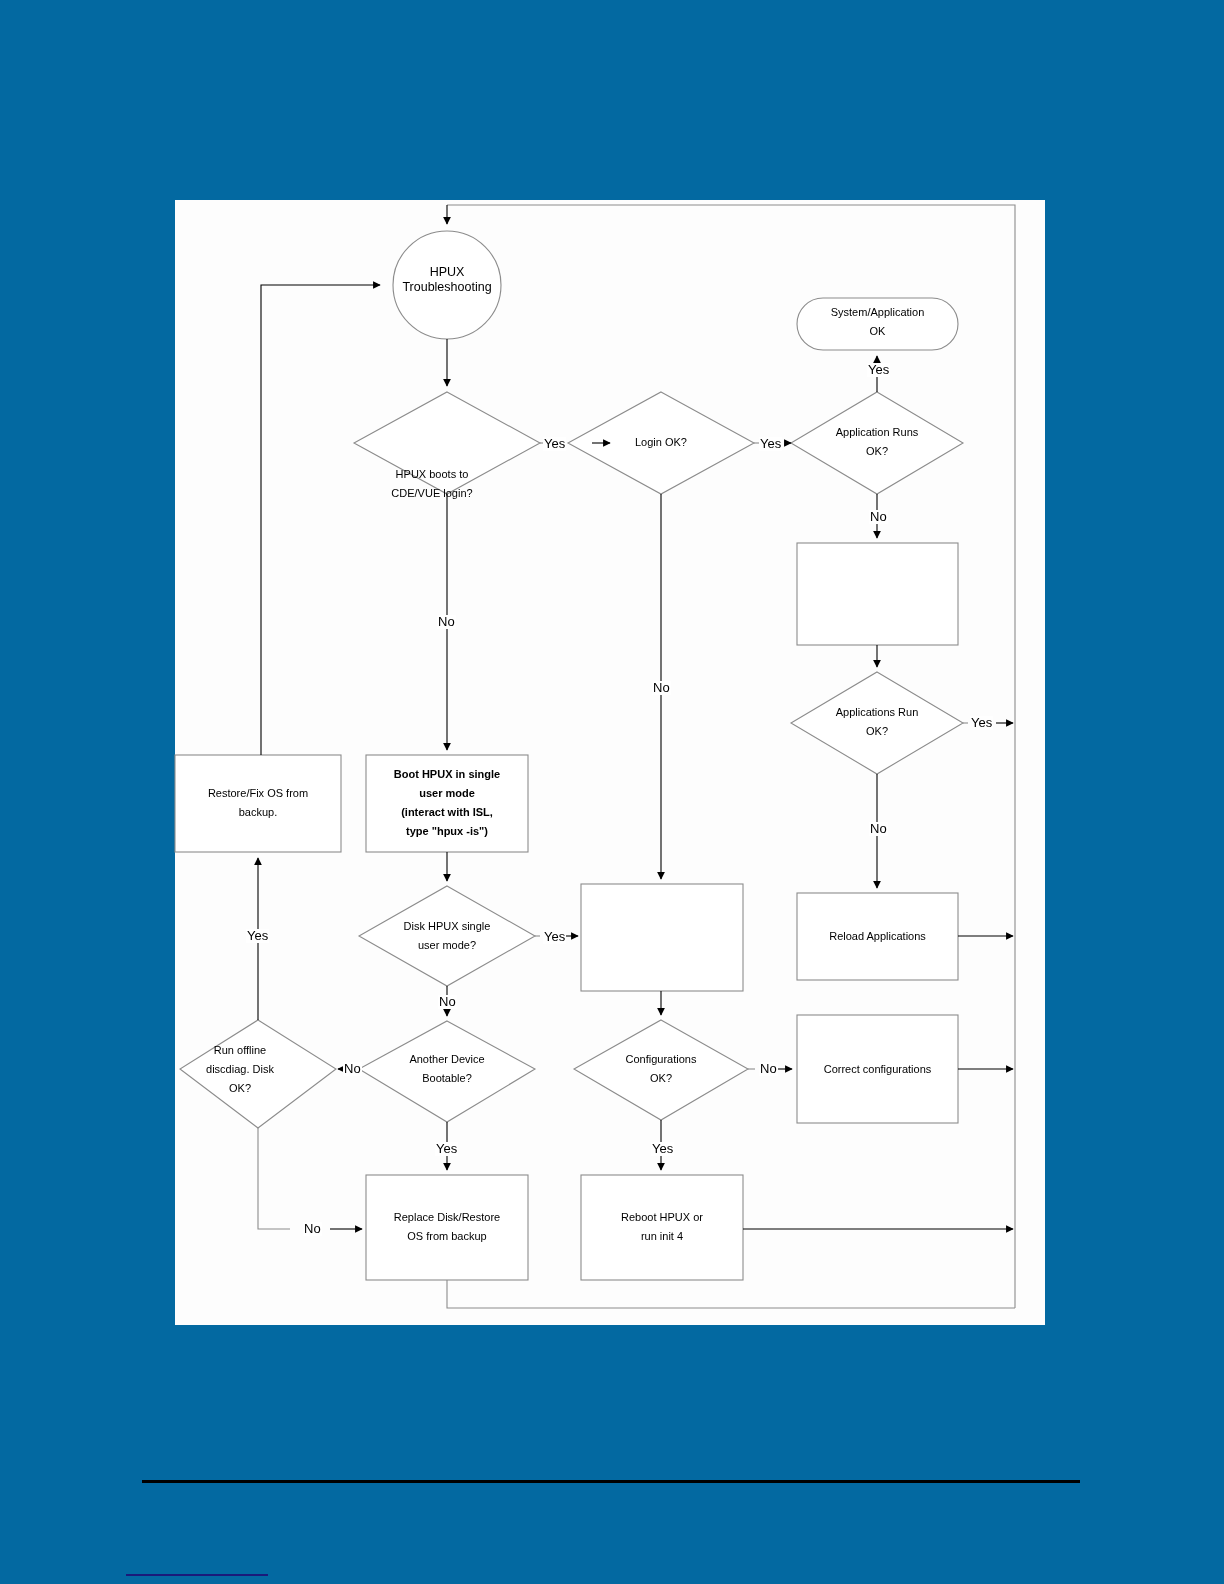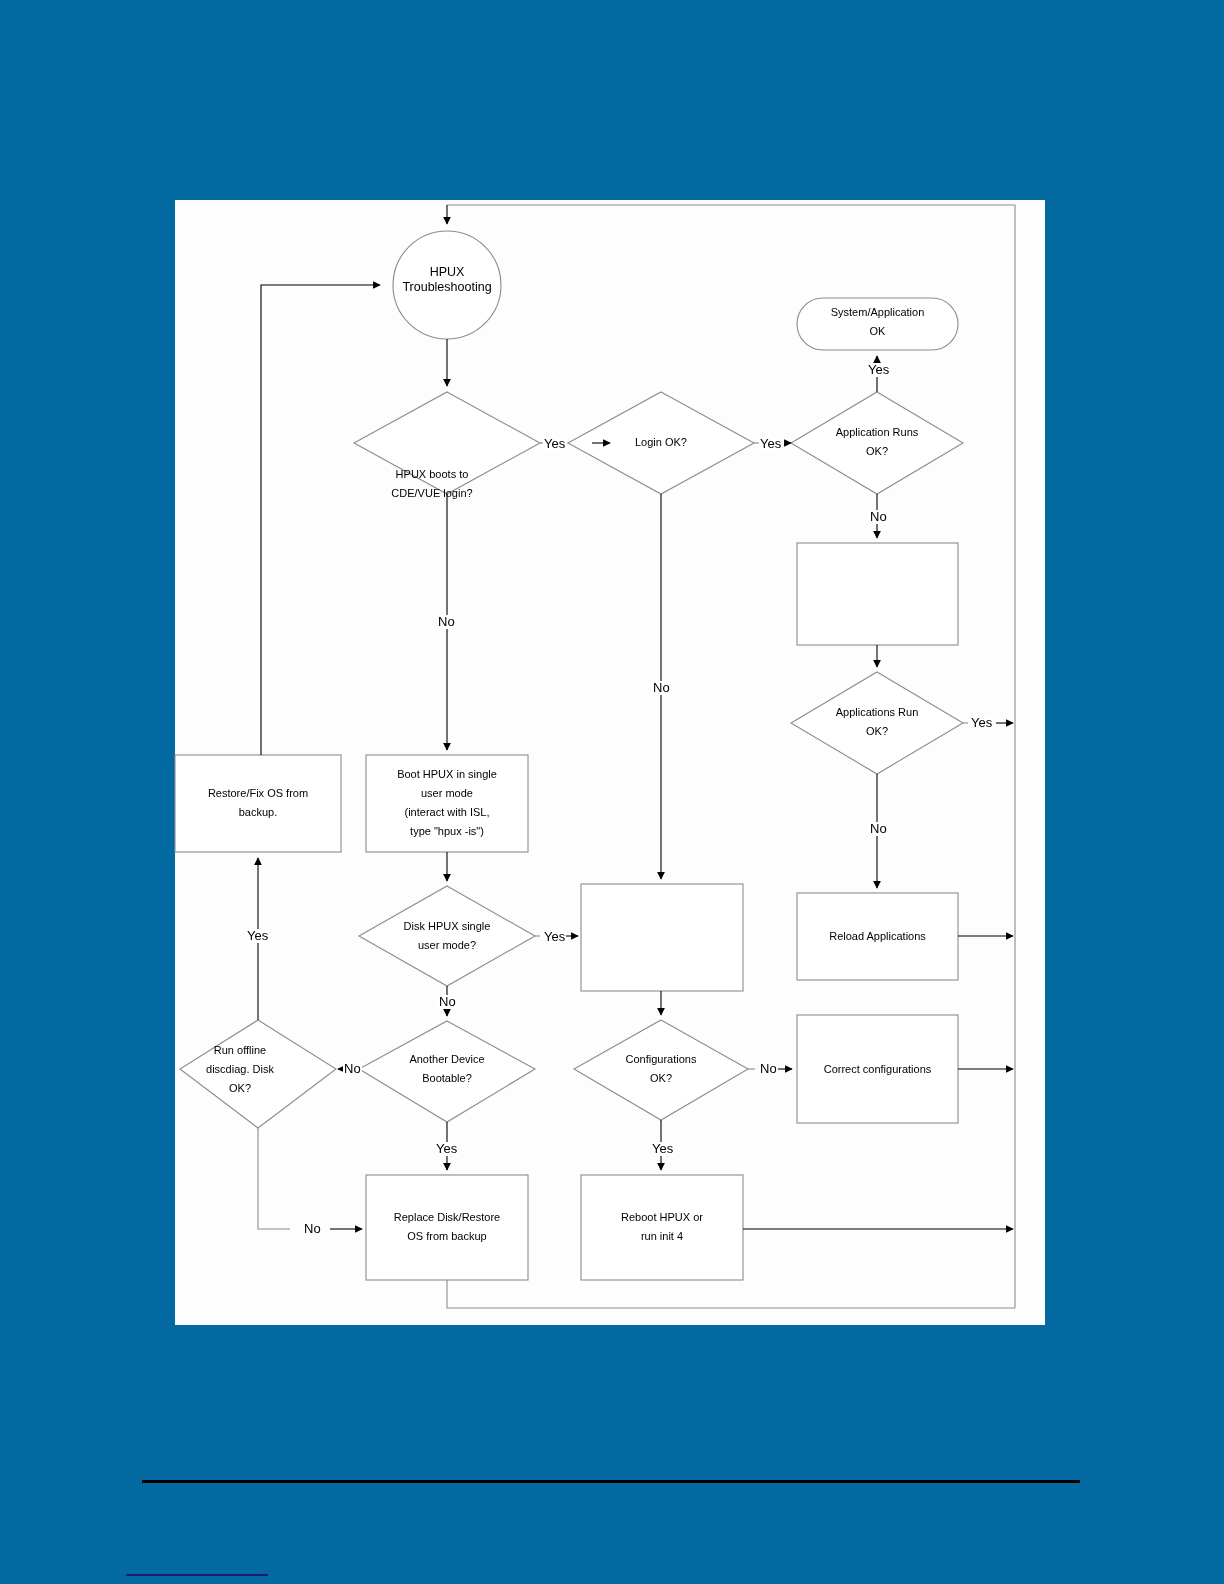--- a/index.html
+++ b/index.html
@@ -213,21 +213,21 @@
 
 
   <div class="node-label" style="left:792px; top:703px; width:170px;">Applications Run
 OK?</div>
 
   <div class="node-label" style="left:793px; top:927px; width:169px;">Reload Applications</div>
 
   <div class="node-label" style="left:177px; top:784px; width:162px;">Restore/Fix OS from
 backup.</div>
 
-  <div class="node-label" style="left:366px; top:765px; width:162px;">Boot HPUX in single
+  <div class="node-label" style="left:366px; top:765px; width:162px;font-weight:bold;">Boot HPUX in single
 user mode
 (interact with ISL,
 type "hpux -is")</div>
 
   <div class="node-label" style="left:360px; top:917px; width:174px;">Disk HPUX single
 user mode?</div>
 
 
   <div class="node-label" style="left:164px; top:1041px; width:152px;">Run offline
 discdiag.  Disk

